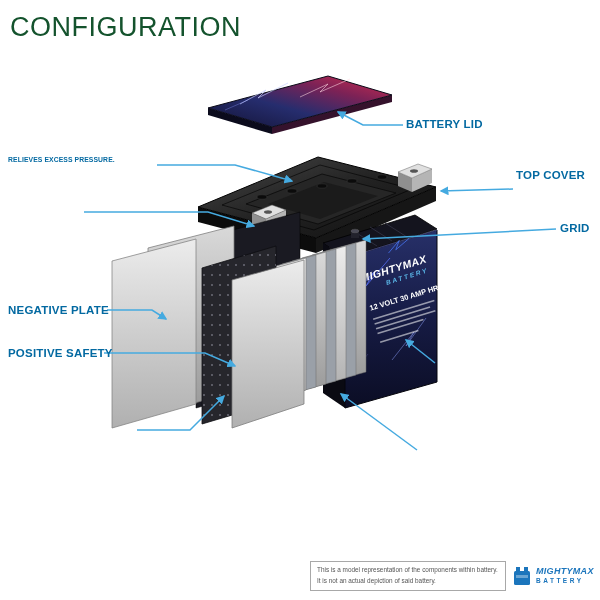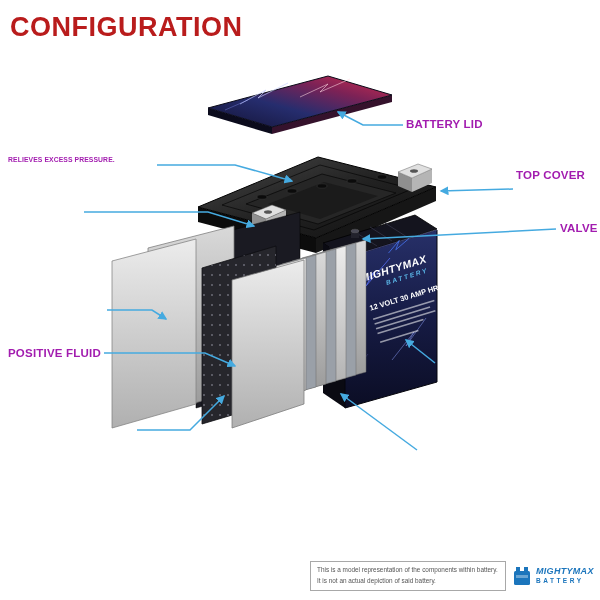--- a/index.html
+++ b/index.html
@@ -1,21 +1,21 @@
 <!DOCTYPE html>
 <html><head>
 <meta charset="utf-8">
 <style>
   * { margin:0; padding:0; box-sizing:border-box; }
   html,body { width:600px; height:600px; background:#fff; font-family:"Liberation Sans", sans-serif; }
   .stage { position:relative; width:600px; height:600px; background:#fff; overflow:hidden; }
   #art { position:absolute; left:0; top:0; }
-  .title { position:absolute; left:10px; top:12px; font-size:27px; font-weight:700;
-           letter-spacing:.5px; color:#b91c1c; }
-  .callout { position:absolute; color:#a21caf; }
+  .title { position:absolute; left:10px; top:12px; font-size:27px; font-weight:400;
+           letter-spacing:.5px; color:#14532d; }
+  .callout { position:absolute; color:#0369a1; }
   .callout .lbl { font-size:11.5px; font-weight:700; letter-spacing:.2px; line-height:1.25; white-space:pre-line; }
   .callout .sub { font-size:6.8px; font-weight:600; margin-top:2px; line-height:1.5; letter-spacing:.1px; white-space:pre-line; }
   .disclaimer { position:absolute; left:310px; top:561px; width:196px; height:30px;
                 border:1px solid #a8a8a8; padding:3px 6px; font-size:6.4px; line-height:1.7;
                 color:#555; white-space:pre-line; background:#fff; }
   .logo { position:absolute; left:513px; top:561px; height:30px; display:flex; align-items:center; gap:5px; }
   .logo-text { display:flex; flex-direction:column; line-height:1.1; }
   .logo-text .brand { font-size:9px; font-weight:700; font-style:italic; color:#1B75BC; letter-spacing:.3px; }
   .logo-text .subb  { font-size:6.5px; font-weight:700; color:#1B75BC; letter-spacing:2.5px; }
 </style>
@@ -156,32 +156,35 @@
       <path d="M 435,363 L 406,340" marker-end="url(#arrowBlue)"></path>
       <path d="M 417,450 L 341,394" marker-end="url(#arrowBlue)"></path>
     </g>
   </svg>
 
   <div class="title">CONFIGURATION</div>
 
   <div class="callout" style="left:8px;top:153px">
     <div class="sub">RELIEVES EXCESS PRESSURE.</div>
   </div>
+  <div class="callout" style="left:8px;top:303px">
+    <div class="lbl">NEGATIVE PLATE</div>
+  </div>
   <div class="callout" style="left:8px;top:346px">
-    <div class="lbl">POSITIVE FLUID</div>
+    <div class="lbl">POSITIVE SAFETY</div>
   </div>
 
   <div class="callout" style="left:406px;top:117px">
     <div class="lbl">BATTERY LID</div>
   </div>
   <div class="callout" style="left:516px;top:168px">
     <div class="lbl">TOP COVER</div>
   </div>
   <div class="callout" style="left:560px;top:221px">
-    <div class="lbl">VALVE</div>
+    <div class="lbl">GRID</div>
   </div>
 
   <div class="disclaimer">This is a model representation of the components within battery.
 It is not an actual depiction of said battery.</div>
   <div class="logo">
     <svg width="18" height="22" viewBox="0 0 18 22">
       <rect x="3" y="2" width="4" height="5" fill="#1B75BC"></rect>
       <rect x="11" y="2" width="4" height="5" fill="#1B75BC"></rect>
       <rect x="1" y="6" width="16" height="14" rx="1.5" fill="#1B75BC"></rect>
       <rect x="3" y="10" width="12" height="3" fill="#ffffff" opacity=".35"></rect>

